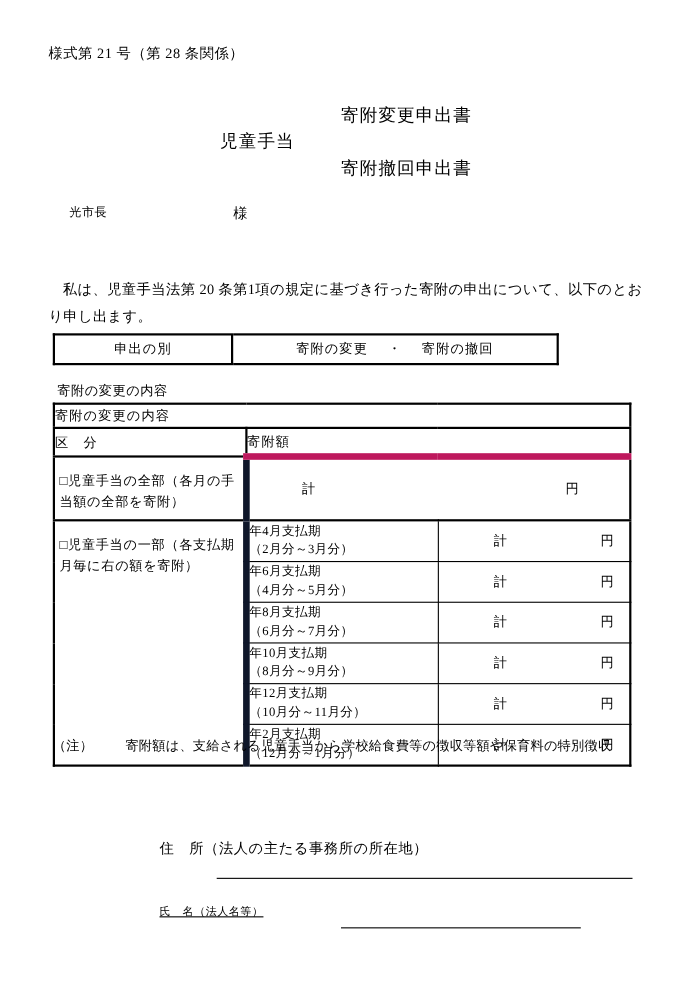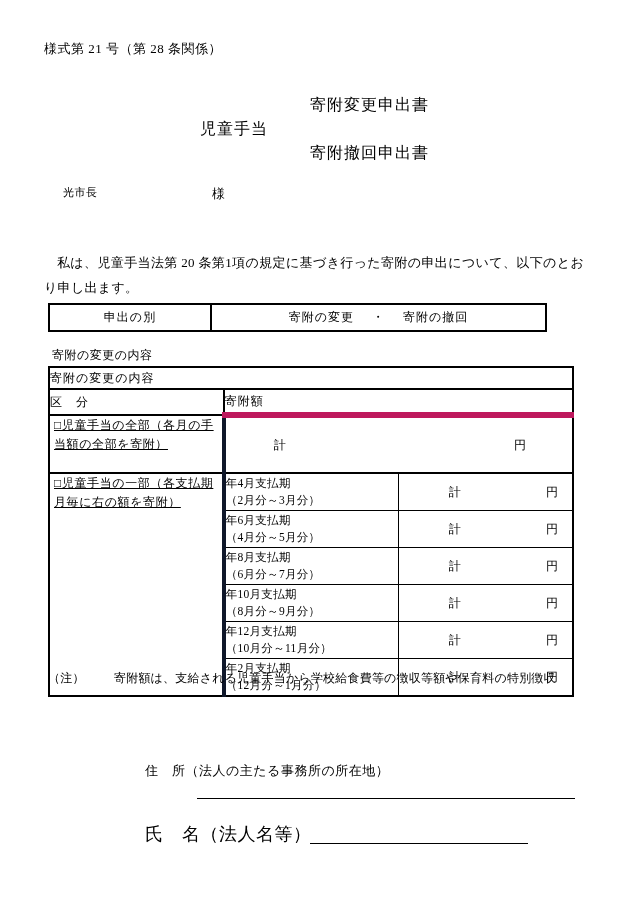--- a/index.html
+++ b/index.html
@@ -104,21 +104,21 @@
     font-size: 12px;
     padding: 0;
     vertical-align: middle;
   }
 
   
   .tbl-type {
     position: absolute;
     left: 48px;
     top: 303px;
-    width: 499px;
+    width: 460px;
     border: 2px solid #000000;
   }
   .tbl-type td {
     height: 25px;
     text-align: center;
     letter-spacing: 1px;
   }
   .tbl-type .cell-label { width: 160px; border-right: 2px solid #000000; }
   .tbl-type .cell-value .sep { display: inline-block; padding: 0 14px; }
 
@@ -156,26 +156,25 @@
   }
   .th-amount {
     height: 22px;
     letter-spacing: 1px;
     border-bottom: 6px solid #be185d;
   }
   .kubun-cell {
     width: 158px;
     text-align: left;
     vertical-align: top;
-    padding: 0 3px 4px 4px;
+    padding: 12px 3px 4px 4px;
     line-height: 19px;
     letter-spacing: 0.6px;
-    border-right: 4px solid #0f172a;
-    font-size: 12px;
-    text-decoration: underline;
+    border-right: 6px solid #0f172a;
+    font-size: 12px;
   }
   .kubun-cell.row-all { border-bottom: 2px solid #000000; }
   .amount-all {
     height: 54px;
     position: relative;
     border-bottom: 2px solid #000000;
   }
   .amount-all .kei {
     position: absolute;
     left: 48px;
@@ -253,23 +252,24 @@
     left: 197px;
     top: 798px;
     width: 378px;
     height: 0;
     border-top: 1px solid #000000;
   }
   .sig-name-label {
     position: absolute;
     left: 145px;
     top: 822px;
-    font-size: 18px;
+    font-size: 10px;
     letter-spacing: 0.5px;
     white-space: nowrap;
+    text-decoration: underline;
   }
   .sig-name-rule {
     position: absolute;
     left: 310px;
     top: 843px;
     width: 218px;
     height: 0;
     border-top: 1px solid #000000;
   }
 </style>

